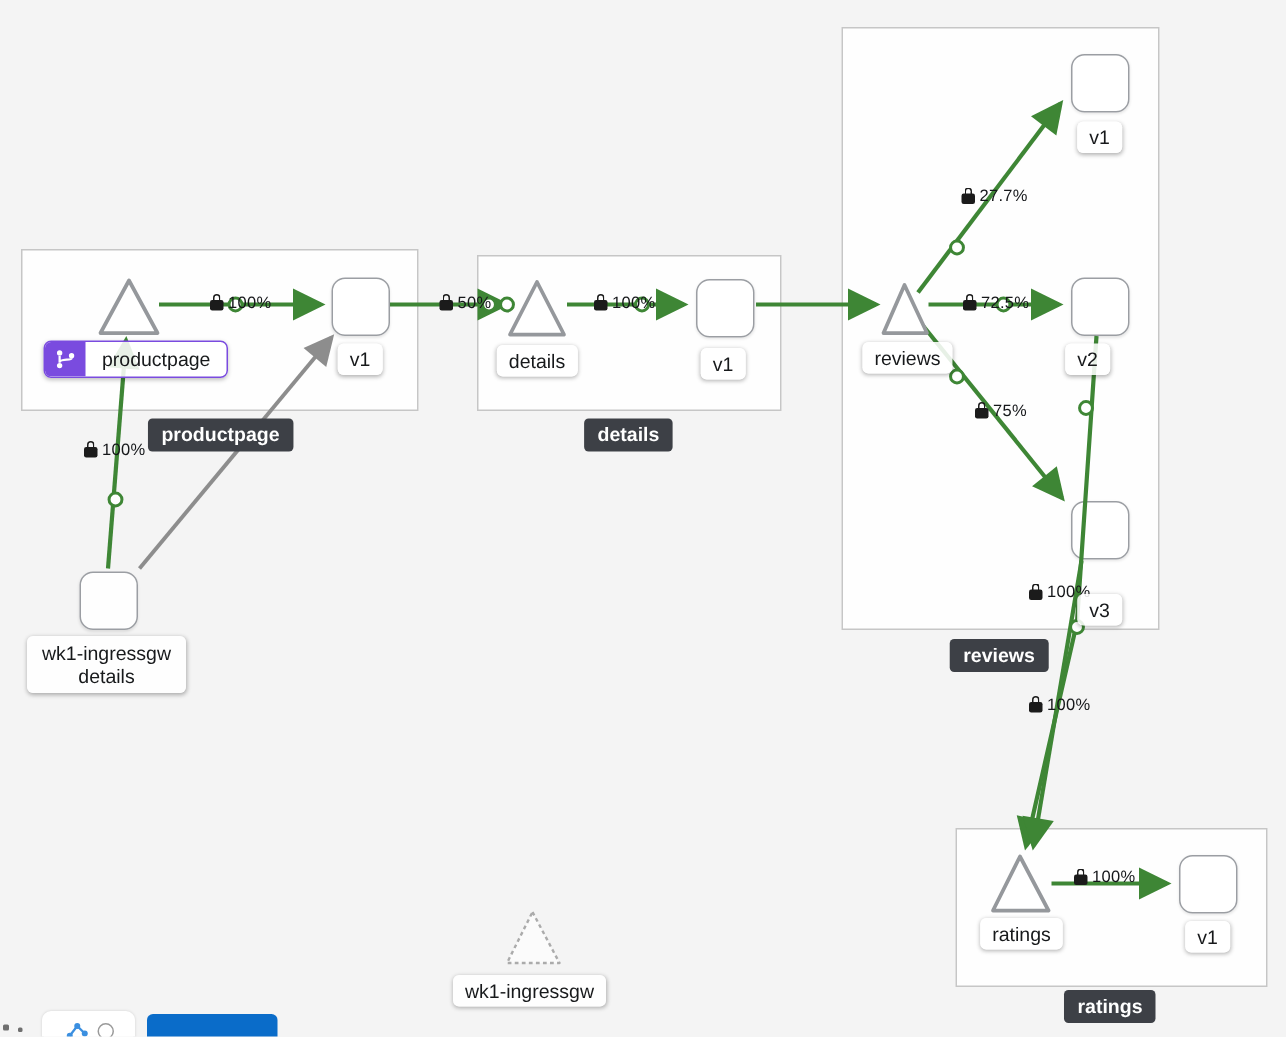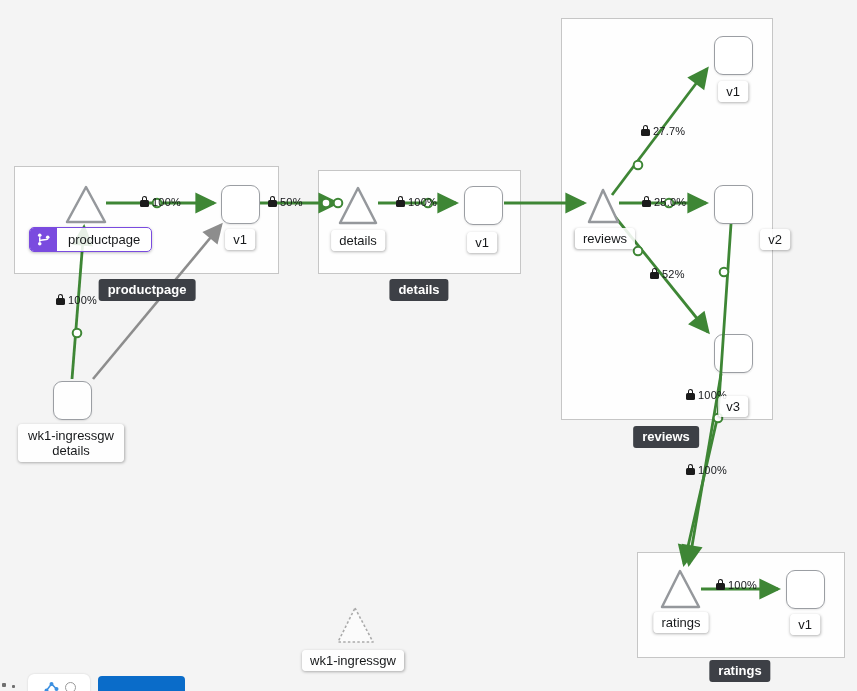--- a/index.html
+++ b/index.html
@@ -125,21 +125,21 @@
     </svg>
   </span>
   <span class="pp-text">productpage</span>
 </div>
 
 <div class="pill" style="left:240px;top:229px">v1</div>
 <div class="pill" style="left:358px;top:230px">details</div>
 <div class="pill" style="left:482px;top:232px">v1</div>
 <div class="pill" style="left:605px;top:228px">reviews</div>
 <div class="pill" style="left:733px;top:81px">v1</div>
-<div class="pill" style="left:775px;top:229px">v2</div>
+<div class="pill" style="left:725px;top:229px">v2</div>
 <div class="pill" style="left:733px;top:396px">v3</div>
 <div class="pill" style="left:681px;top:612px">ratings</div>
 <div class="pill" style="left:805px;top:614px">v1</div>
 <div class="pill" style="left:71px;top:424px;padding:4px 10px">
   <div>wk1-ingressgw</div>
   <div>details</div>
 </div>
 <div class="pill" style="left:353px;top:650px">wk1-ingressgw</div>
 
 <div class="gbadge" style="left:147px;top:279px">productpage</div>
@@ -148,39 +148,39 @@
 <div class="gbadge" style="left:740px;top:660px">ratings</div>
 
 <div class="elabel" style="left:56px;top:294px">
   <span class="lock"></span>
   <span>100%</span>
 </div>
 <div class="elabel" style="left:140px;top:196px">
   <span class="lock"></span>
   <span>100%</span>
 </div>
-<div class="elabel" style="left:268px;top:196px">
+<div class="elabel" style="left:293px;top:196px">
   <span class="lock"></span>
   <span>50%</span>
 </div>
 <div class="elabel" style="left:396px;top:196px">
   <span class="lock"></span>
   <span>100%</span>
 </div>
 <div class="elabel" style="left:641px;top:125px">
   <span class="lock"></span>
   <span>27.7%</span>
 </div>
 <div class="elabel" style="left:642px;top:196px">
   <span class="lock"></span>
-  <span>25.0%</span>
+  <span>72.5%</span>
 </div>
 <div class="elabel" style="left:650px;top:268px">
   <span class="lock"></span>
-  <span>52%</span>
+  <span>75%</span>
 </div>
 <div class="elabel" style="left:686px;top:389px">
   <span class="lock"></span>
   <span>100%</span>
 </div>
 <div class="elabel" style="left:686px;top:464px">
   <span class="lock"></span>
   <span>100%</span>
 </div>
 <div class="elabel" style="left:716px;top:579px">

